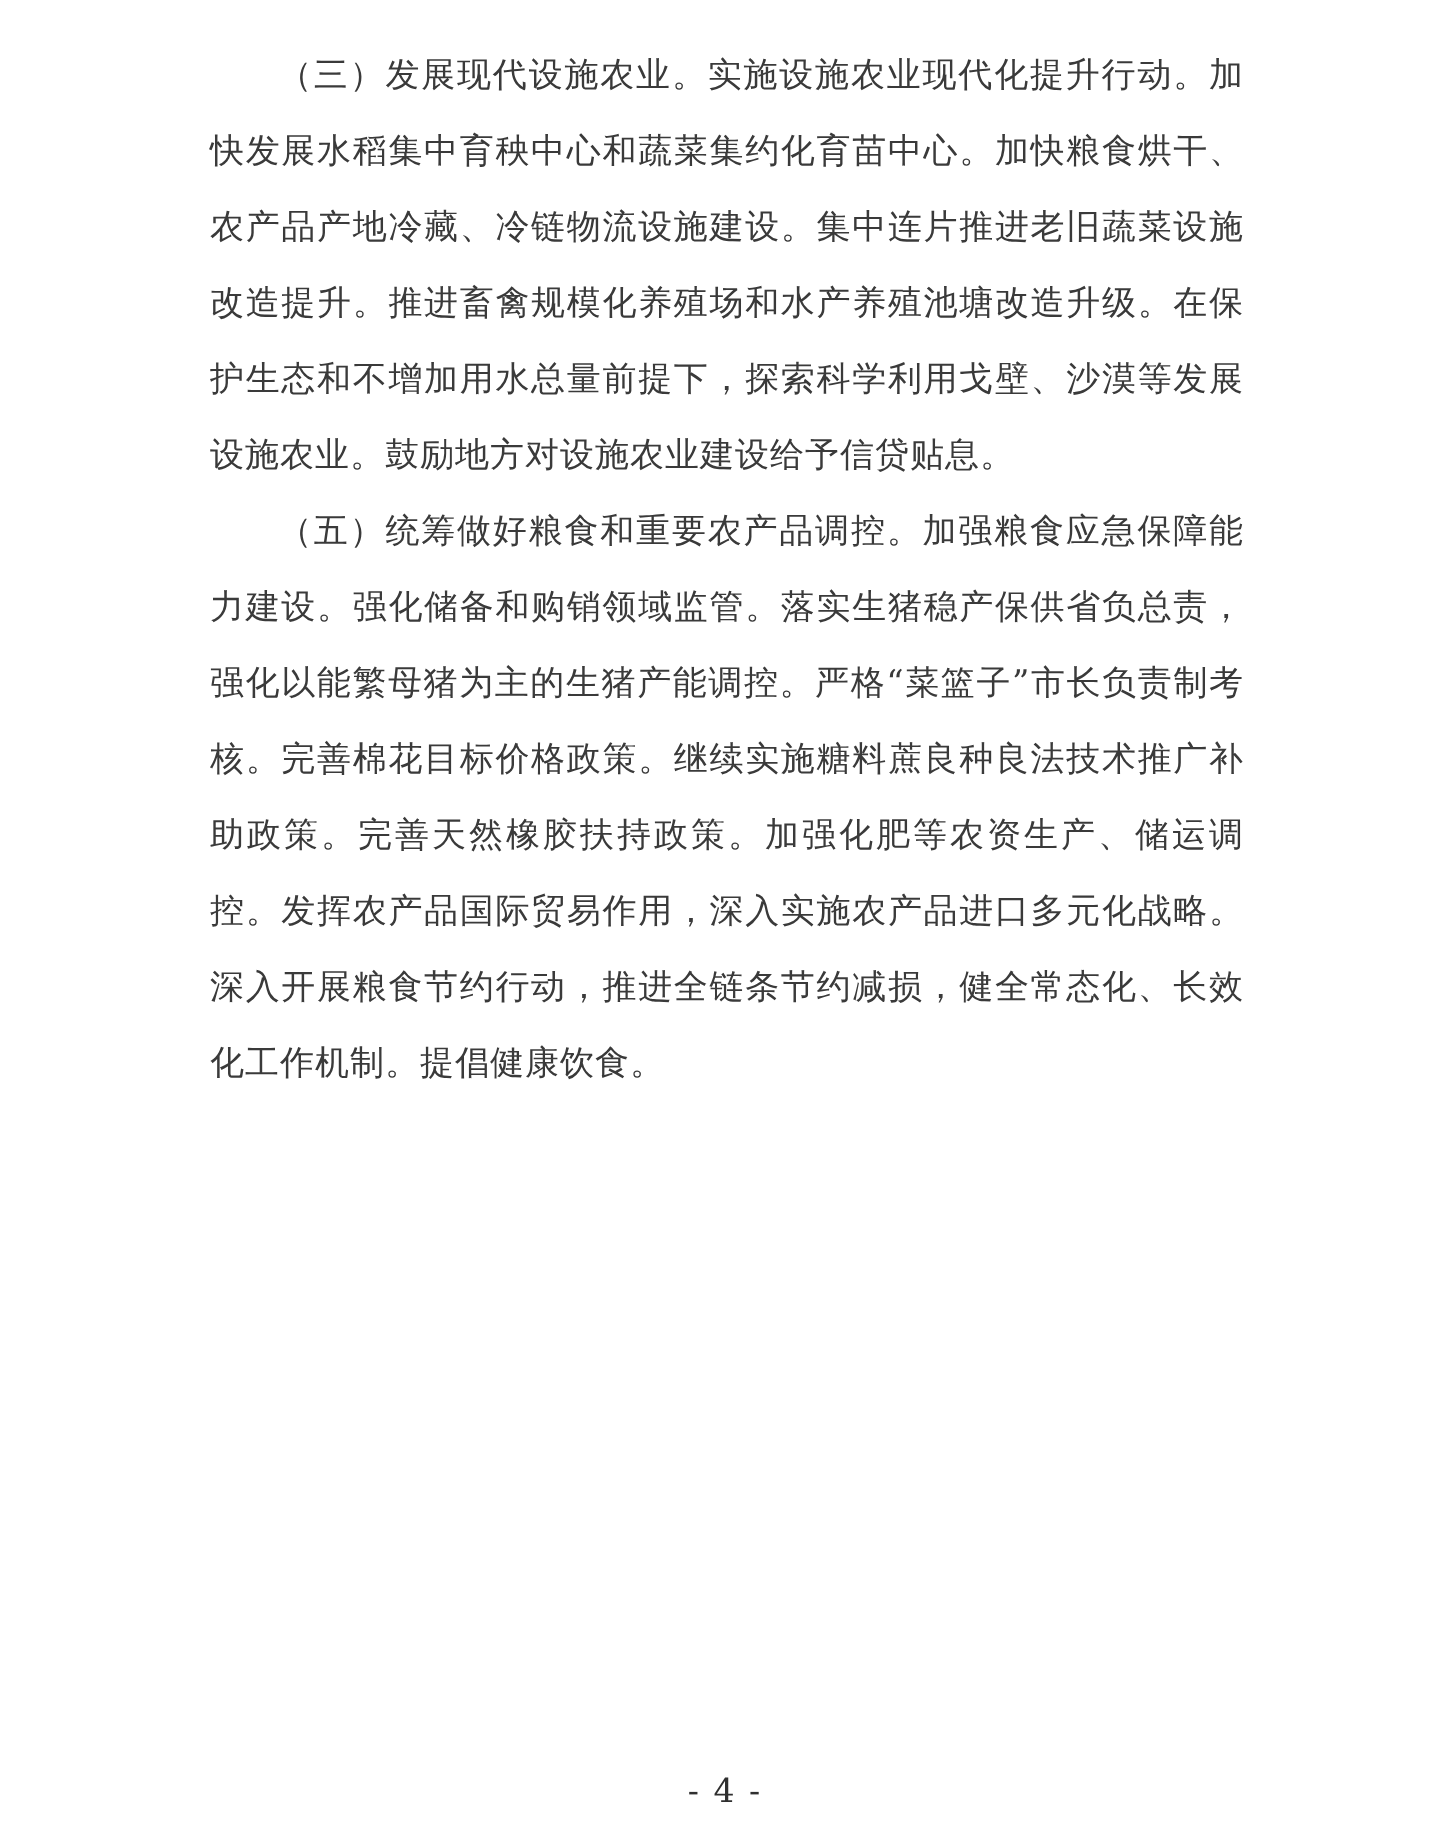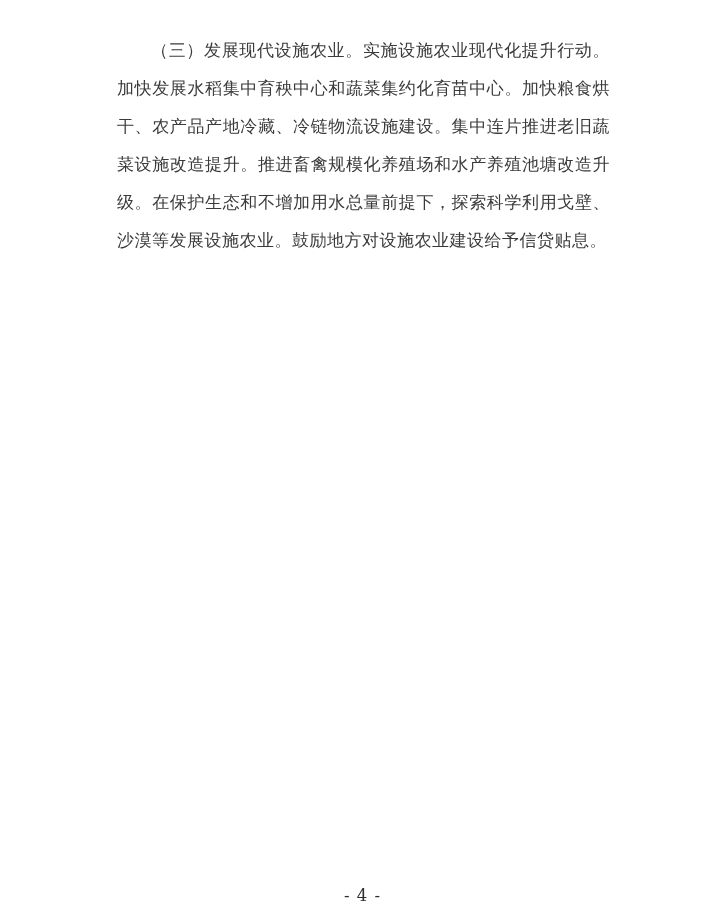--- a/index.html
+++ b/index.html
@@ -15,21 +15,21 @@
     overflow: hidden;
     font-family: "DejaVu Serif", "Liberation Serif", serif;
   }
   .content {
     position: absolute;
     left: 105px;
     top: 19px;
     width: 517px;
   }
   .para {
-    margin: 12px;
+    margin: 0;
     padding: 0;
     color: #3a3a3a;
     font-size: 17px;
     line-height: 38px;
     letter-spacing: 0.5px;
     text-align: justify;
     text-justify: inter-character;
     text-indent: 2em;
   }
   .page-number {
@@ -43,15 +43,16 @@
     line-height: 20px;
     letter-spacing: 1px;
   }
 </style>
 </head>
 <body>
 
 <div class="page">
   <div class="content">
     <p class="para">（三）发展现代设施农业。实施设施农业现代化提升行动。加快发展水稻集中育秧中心和蔬菜集约化育苗中心。加快粮食烘干、农产品产地冷藏、冷链物流设施建设。集中连片推进老旧蔬菜设施改造提升。推进畜禽规模化养殖场和水产养殖池塘改造升级。在保护生态和不增加用水总量前提下，探索科学利用戈壁、沙漠等发展设施农业。鼓励地方对设施农业建设给予信贷贴息。</p>
+    <p class="para">（五）统筹做好粮食和重要农产品调控。加强粮食应急保障能力建设。强化储备和购销领域监管。落实生猪稳产保供省负总责，强化以能繁母猪为主的生猪产能调控。严格“菜篮子”市长负责制考核。完善棉花目标价格政策。继续实施糖料蔗良种良法技术推广补助政策。完善天然橡胶扶持政策。加强化肥等农资生产、储运调控。发挥农产品国际贸易作用，深入实施农产品进口多元化战略。深入开展粮食节约行动，推进全链条节约减损，健全常态化、长效化工作机制。提倡健康饮食。</p>
   </div>
   <div class="page-number">- 4 -</div>
 </div>
 
 </body></html>

